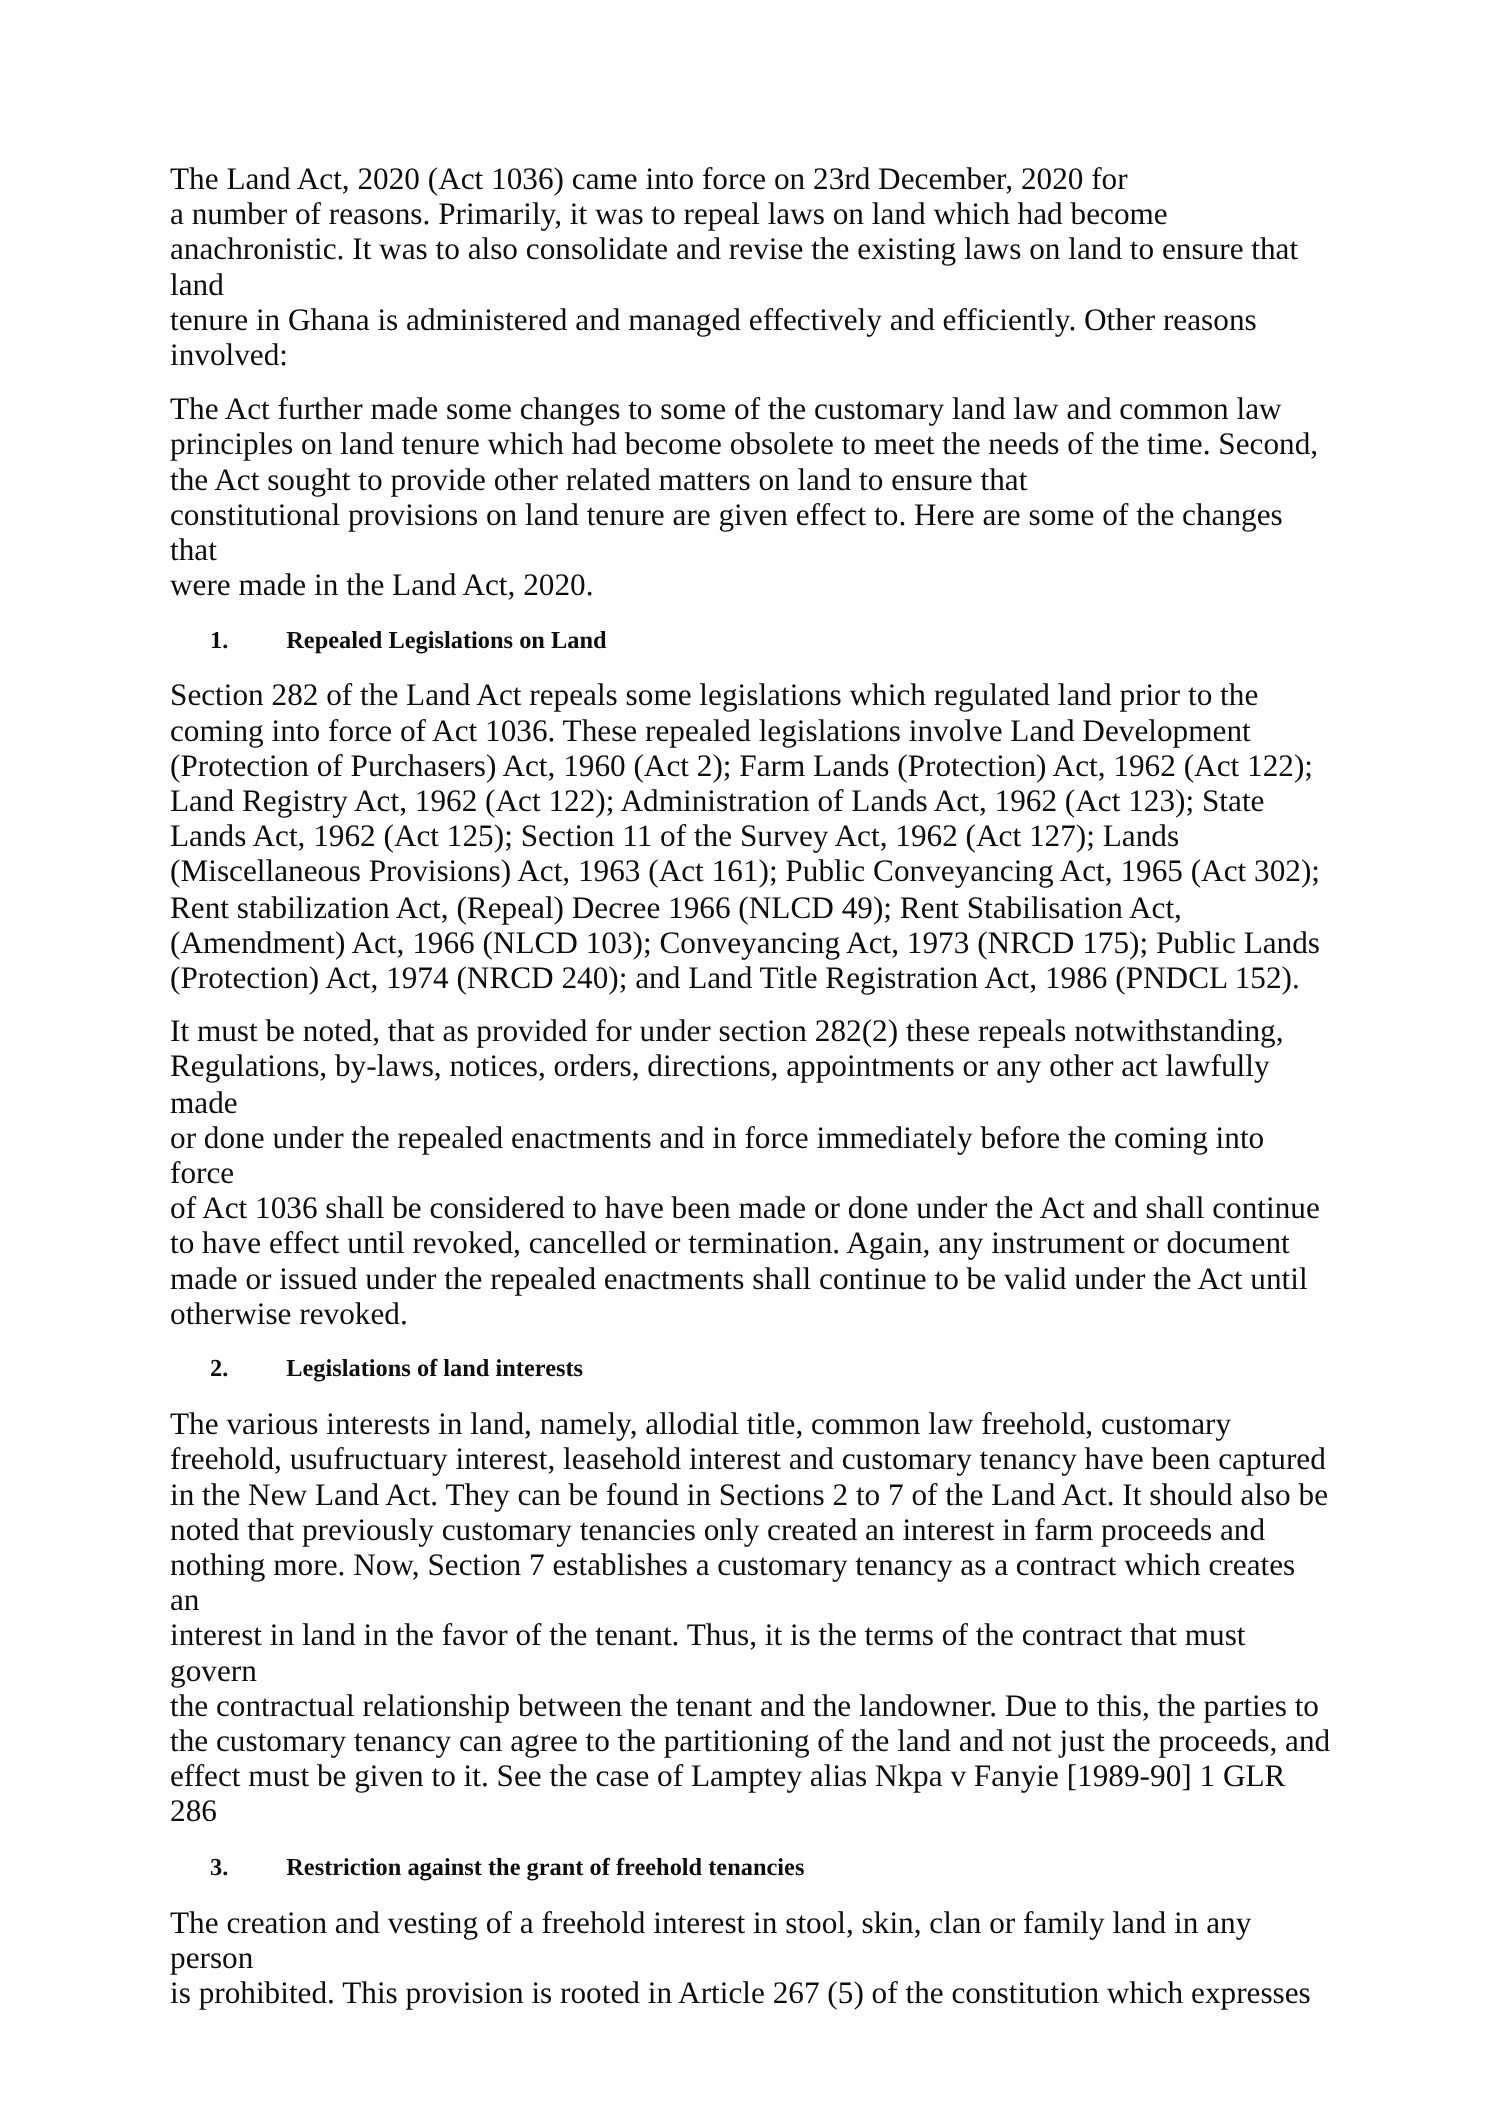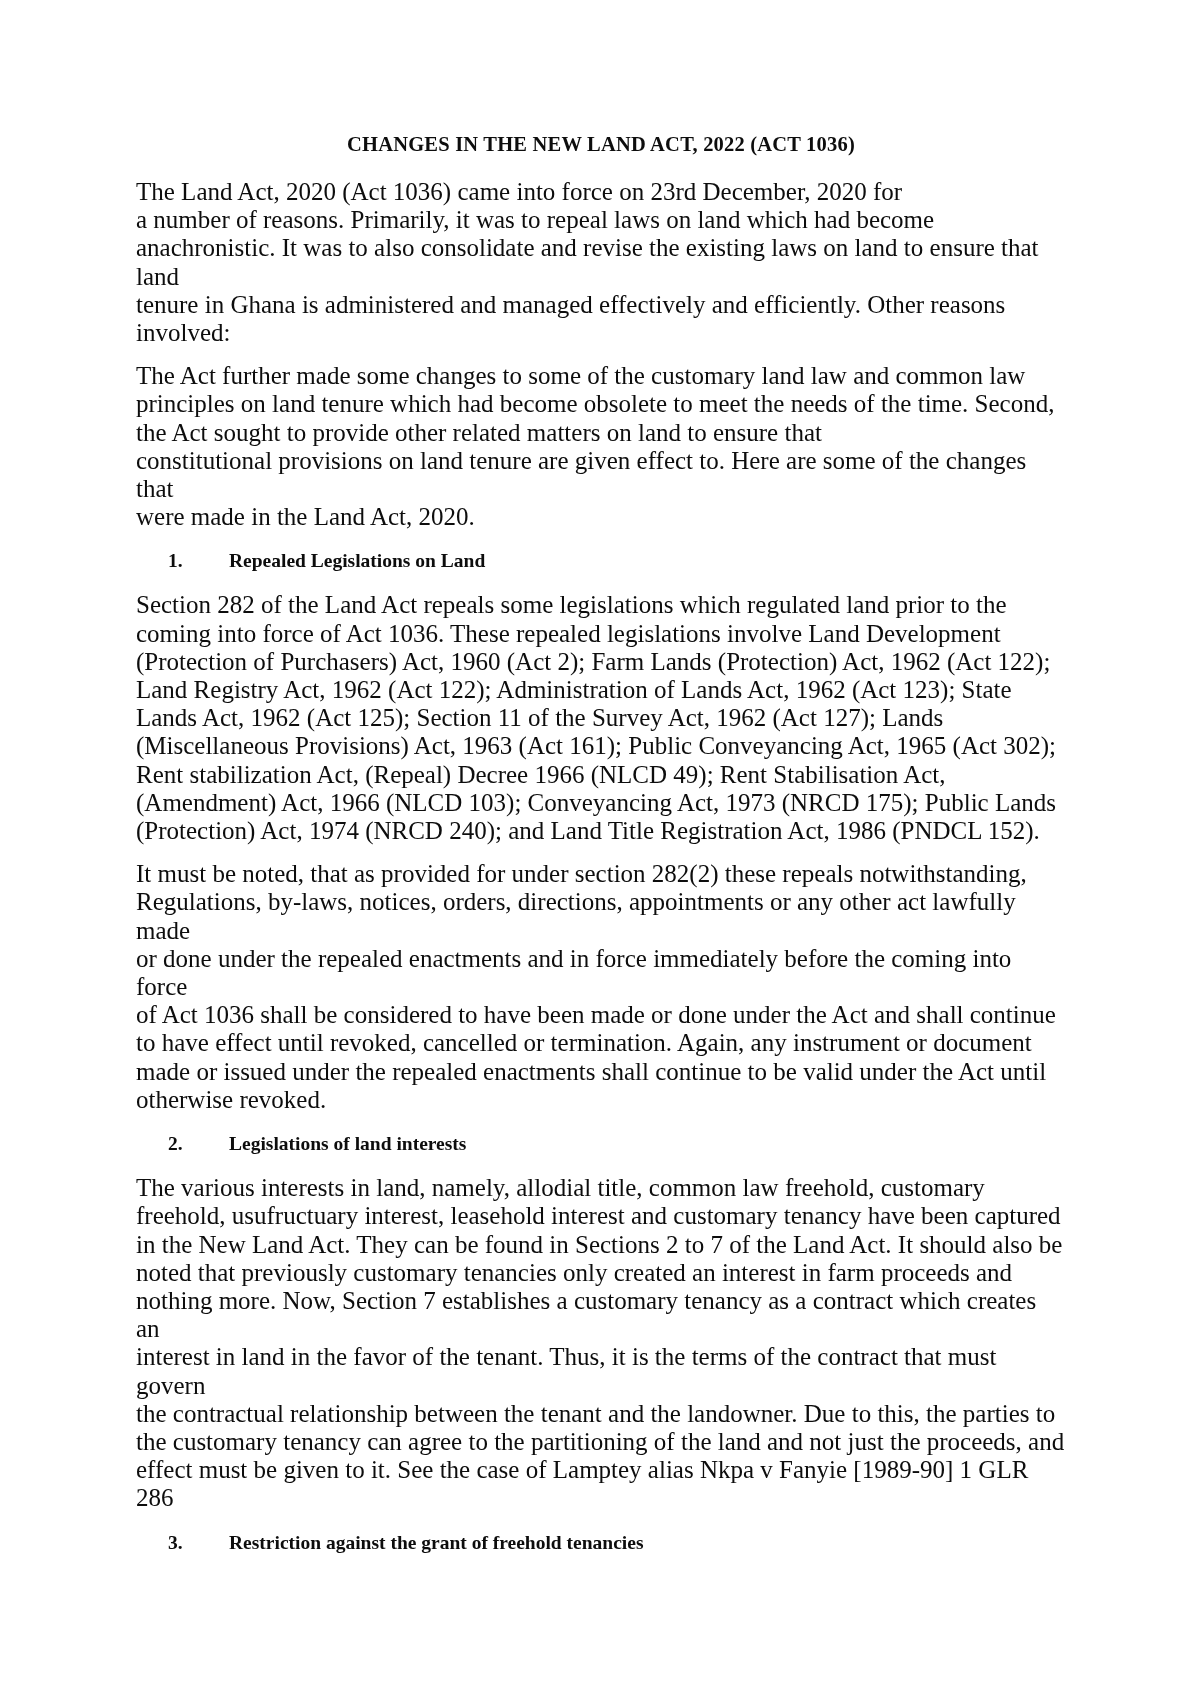--- a/index.html
+++ b/index.html
@@ -50,21 +50,20 @@
   .section-label {
     flex: 1 1 auto;
     margin-left: 27px;
   }
 </style>
 </head>
 <body>
 
 <div class="page">
 
-  <h1 class="doc-title">CHANGES IN THE NEW LAND ACT, 2022 (ACT 1036)</h1>
 
   <p class="par">The Land Act, 2020 (Act 1036) came into force on 23rd December, 2020 for
 a number of reasons. Primarily, it was to repeal laws on land which had become
 anachronistic. It was to also consolidate and revise the existing laws on land to ensure that
 land
 tenure in Ghana is administered and managed effectively and efficiently. Other reasons
 involved:</p>
 
   <p class="par">The Act further made some changes to some of the customary land law and common law
 principles on land tenure which had become obsolete to meet the needs of the time. Second,
@@ -108,14 +107,16 @@
 interest in land in the favor of the tenant. Thus, it is the terms of the contract that must govern
 the contractual relationship between the tenant and the landowner. Due to this, the parties to
 the customary tenancy can agree to the partitioning of the land and not just the proceeds, and
 effect must be given to it. See the case of Lamptey alias Nkpa v Fanyie [1989-90] 1 GLR 286</p>
 
   <div class="section-heading">
     <span class="section-num">3.</span>
     <span class="section-label">Restriction against the grant of freehold tenancies</span>
   </div>
 
+  <p class="par">The creation and vesting of a freehold interest in stool, skin, clan or family land in any person
+is prohibited. This provision is rooted in Article 267 (5) of the constitution which expresses</p>
 
 </div>
 
 </body></html>

